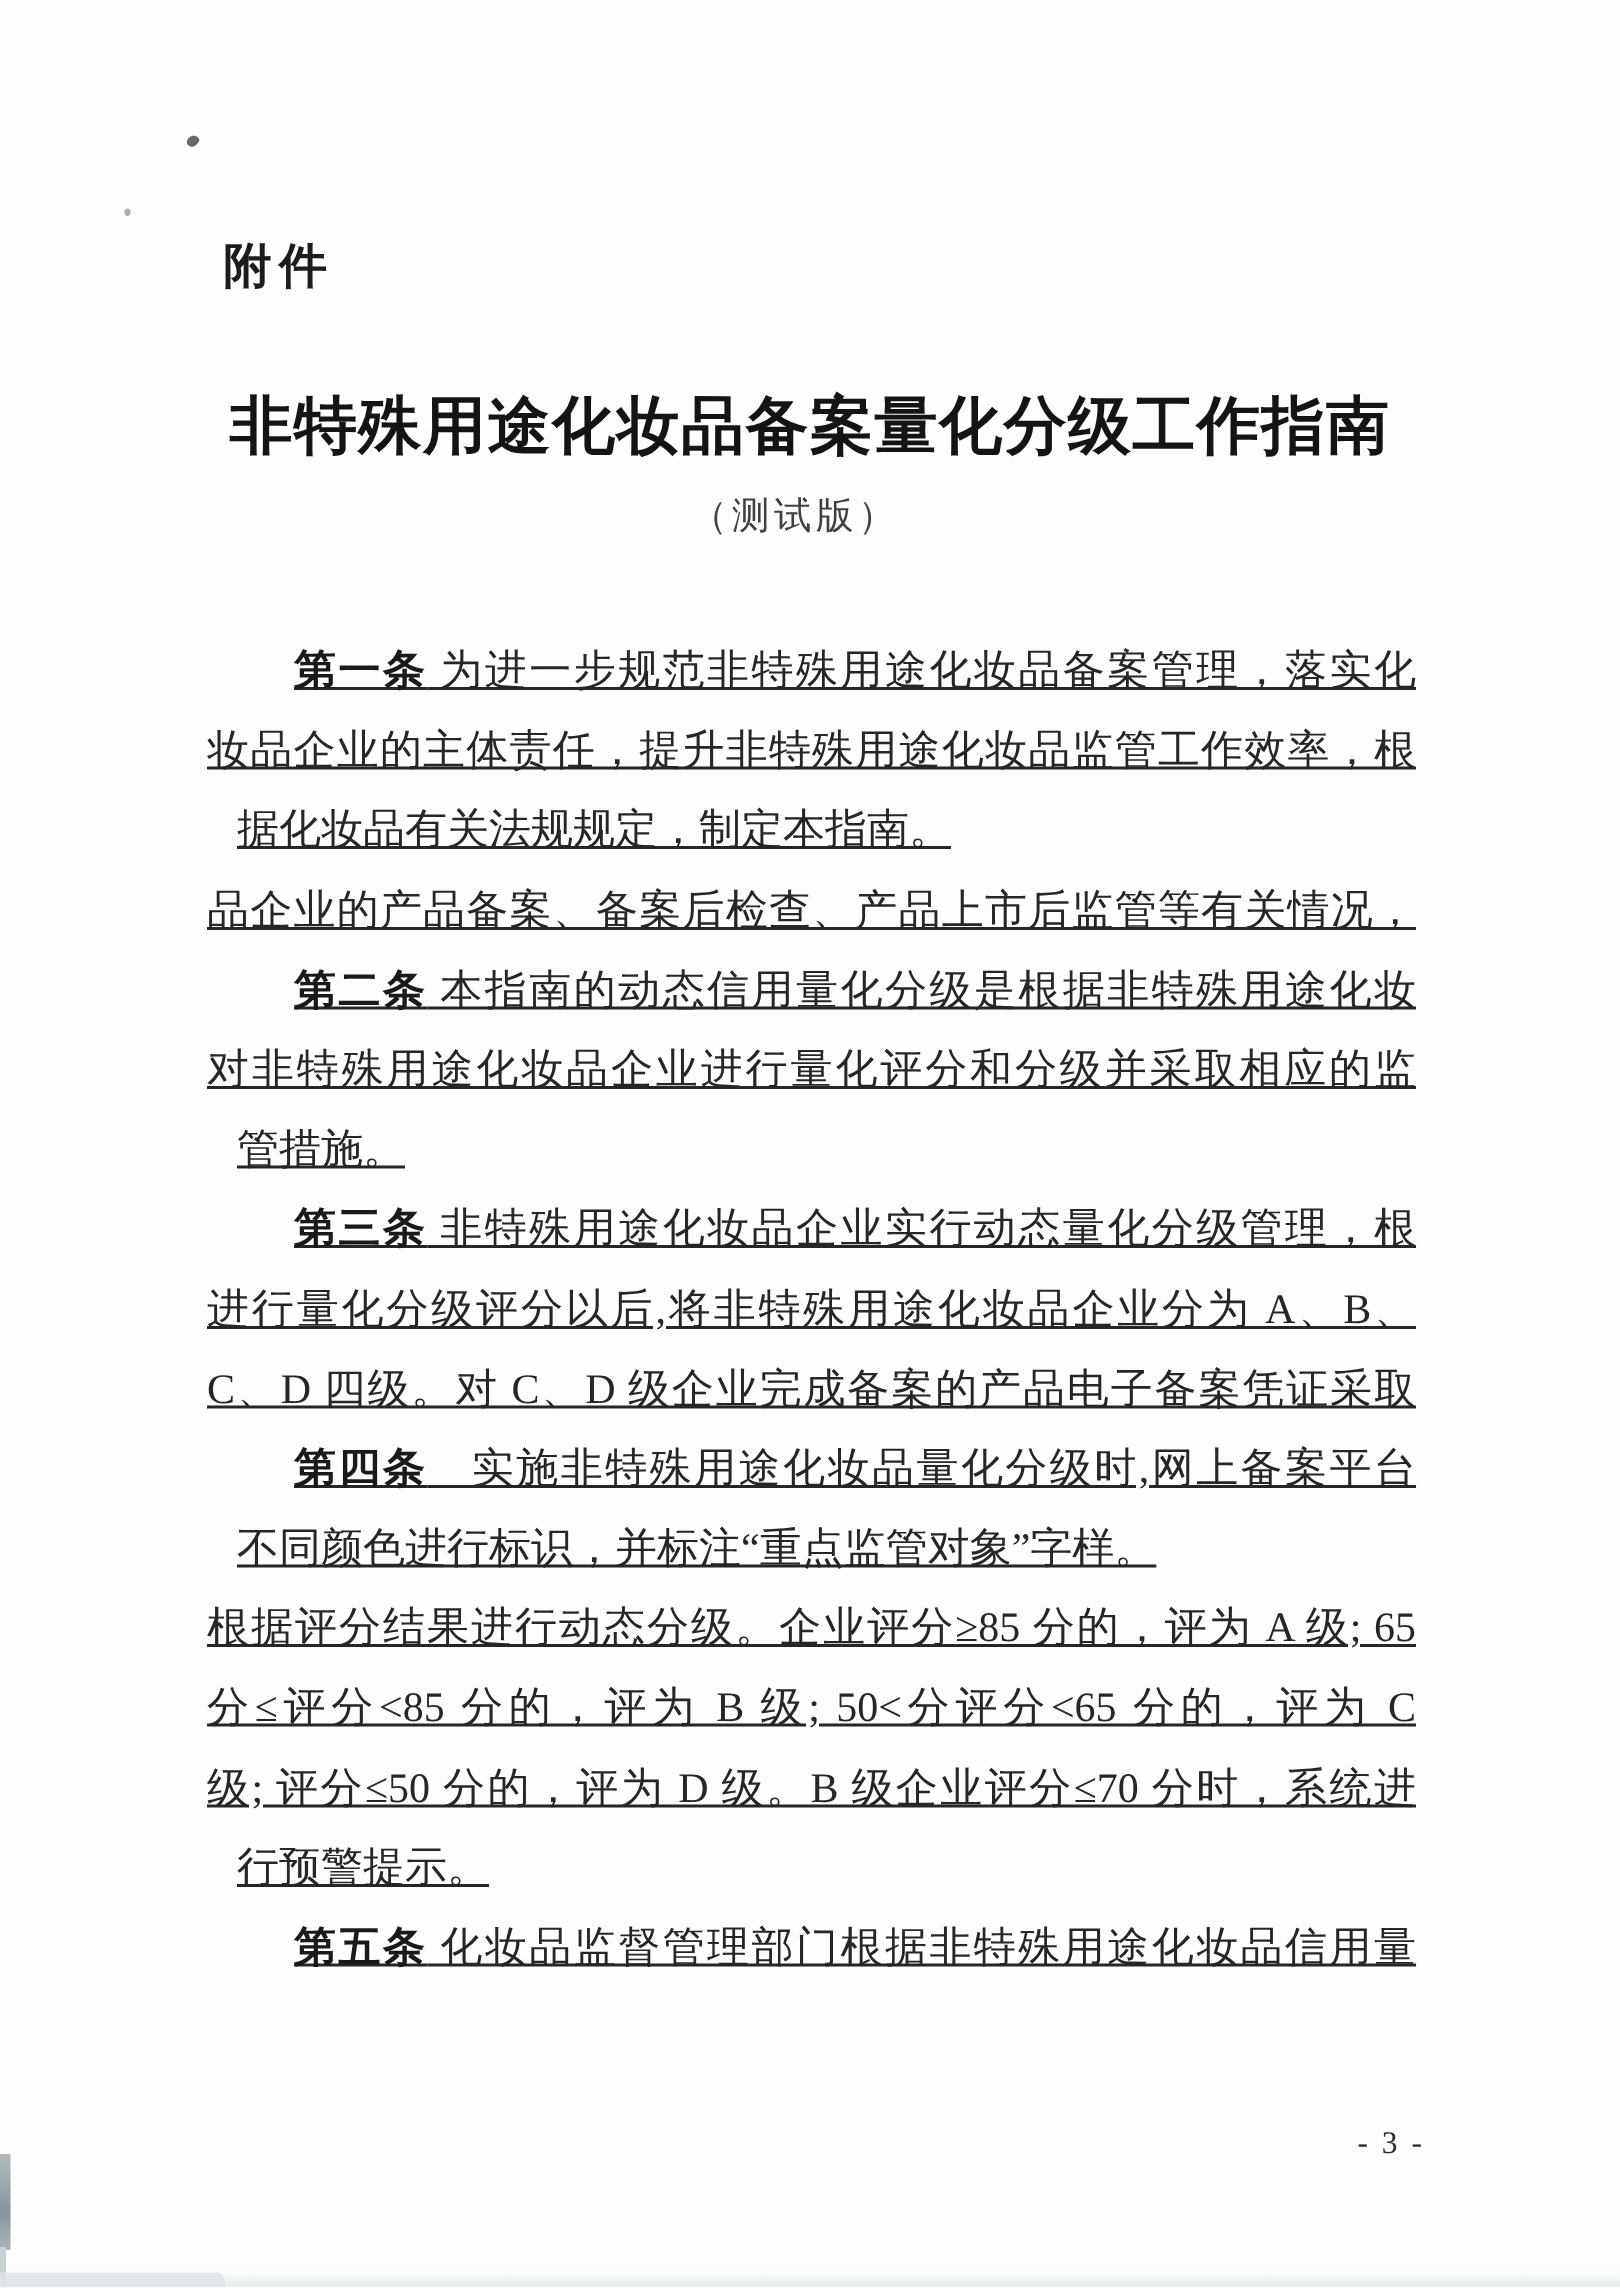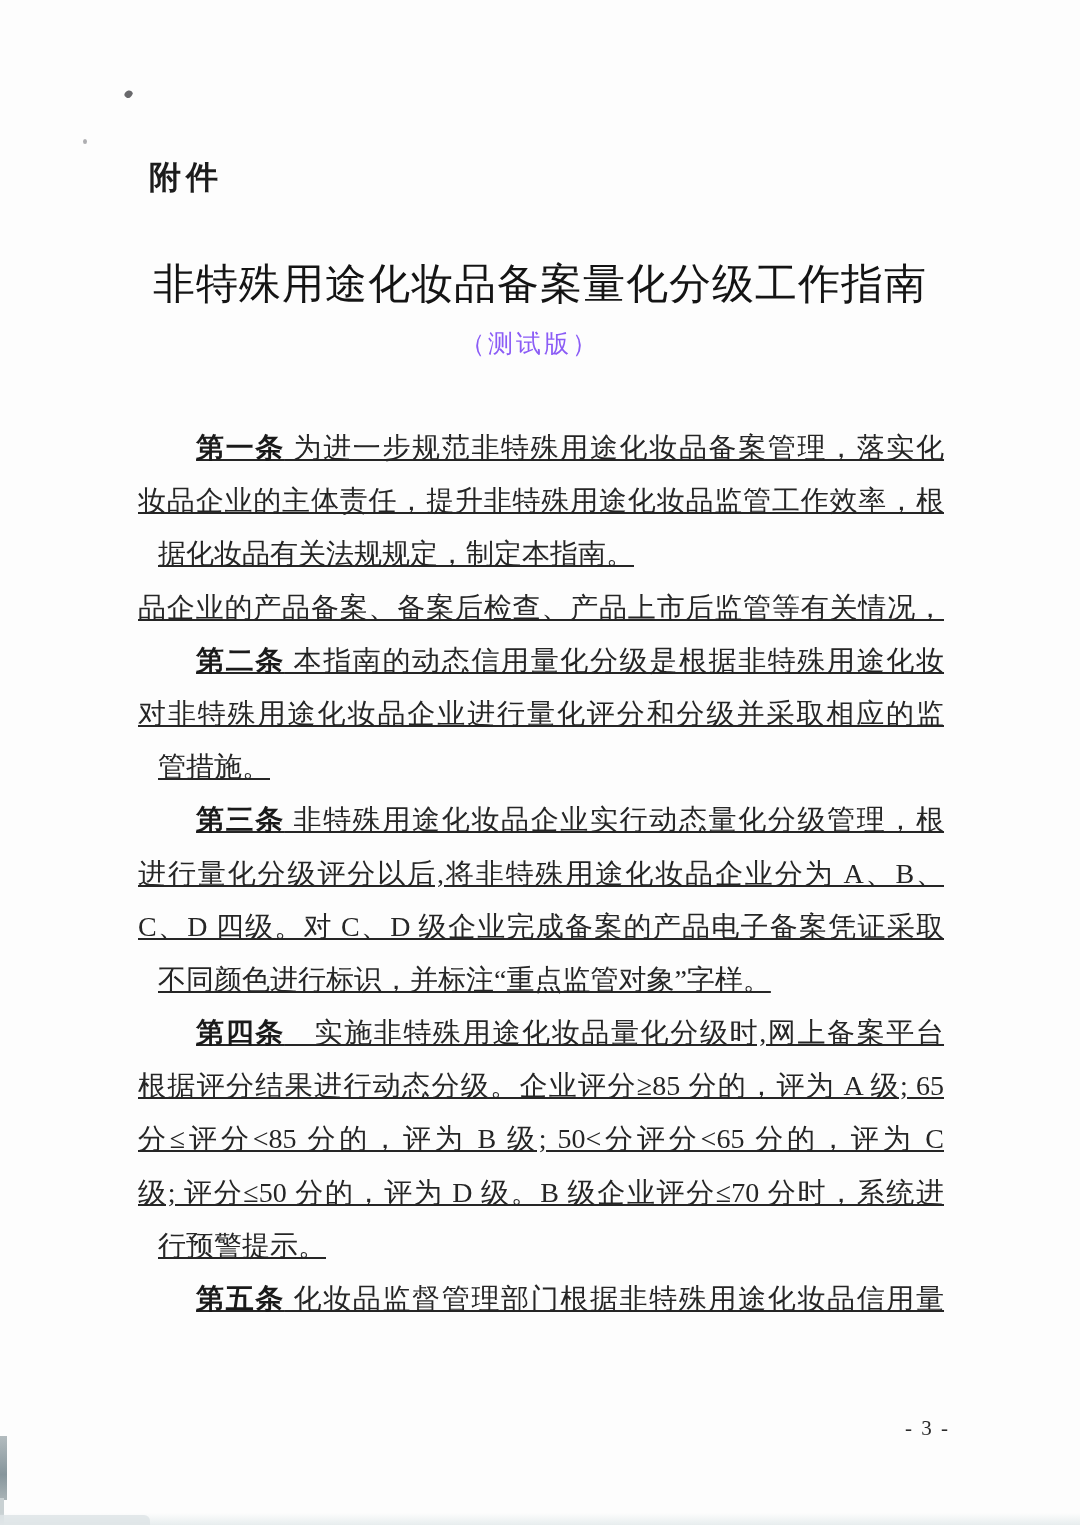--- a/index.html
+++ b/index.html
@@ -23,33 +23,33 @@
     color: #1c1c1c;
     font-family: "Liberation Sans", sans-serif;
   }
   .title {
     position: absolute;
     left: 0;
     width: 1080px;
     top: 256px;
     text-align: center;
     font-size: 42px;
-    font-weight: normal;
+    font-weight: bold;
     letter-spacing: 1px;
     color: #141414;
   }
   .subtitle {
     position: absolute;
     left: 0;
     width: 1060px;
     top: 327px;
     text-align: center;
     font-size: 25px;
     letter-spacing: 3px;
-    color: #8b5cf6;
+    color: #404040;
   }
   .body-block {
     position: absolute;
     left: 138px;
     top: 421px;
     width: 806px;
     font-size: 28px;
     line-height: 53.2px;
     color: #262626;
   }
@@ -128,23 +128,23 @@
     <div class="line short"><span>据化妆品有关法规规定，制定本指南。</span></div>
 
     <div class="line"><span>品企业的产品备案、备案后检查、产品上市后监管等有关情况，</span></div>
     <div class="line indent"><b class="lead">第二条</b><span> 本指南的动态信用量化分级是根据非特殊用途化妆</span></div>
     <div class="line"><span>对非特殊用途化妆品企业进行量化评分和分级并采取相应的监</span></div>
     <div class="line short"><span>管措施。</span></div>
 
     <div class="line indent"><b class="lead">第三条</b><span> 非特殊用途化妆品企业实行动态量化分级管理，根</span></div>
     <div class="line"><span>进行量化分级评分以后,将非特殊用途化妆品企业分为 A、B、</span></div>
     <div class="line"><span>C、D 四级。对 C、D 级企业完成备案的产品电子备案凭证采取</span></div>
+    <div class="line indent"><b class="lead">第四条</b><span>　实施非特殊用途化妆品量化分级时,网上备案平台</span></div>
+
     <div class="line short"><span>不同颜色进行标识，并标注“重点监管对象”字样。</span></div>
-
-    <div class="line indent"><b class="lead">第四条</b><span>　实施非特殊用途化妆品量化分级时,网上备案平台</span></div>
     <div class="line"><span>根据评分结果进行动态分级。企业评分≥85 分的，评为 A 级; 65</span></div>
     <div class="line"><span>分≤评分&lt;85 分的，评为 B 级; 50&lt;分评分&lt;65 分的，评为 C</span></div>
     <div class="line"><span>级; 评分≤50 分的，评为 D 级。B 级企业评分≤70 分时，系统进</span></div>
     <div class="line short"><span>行预警提示。</span></div>
 
     <div class="line indent"><b class="lead">第五条</b><span> 化妆品监督管理部门根据非特殊用途化妆品信用量</span></div>
 
   </div>
 
   <div class="page-number">- 3 -</div>

